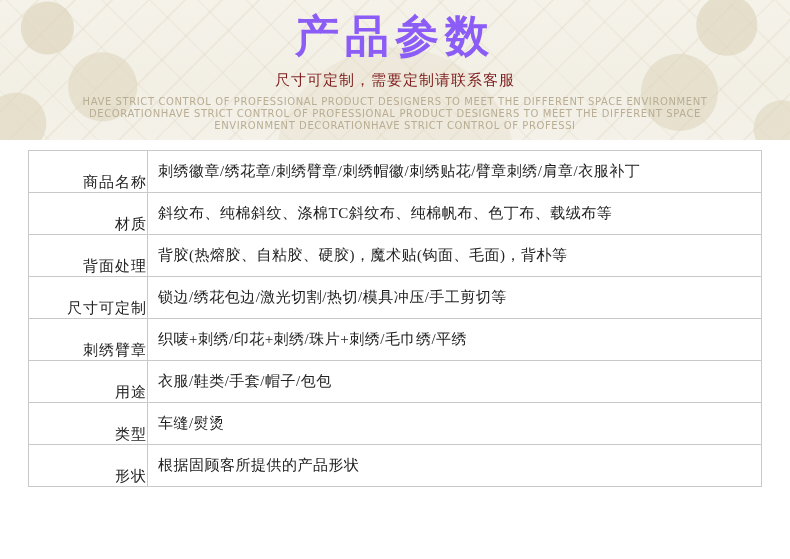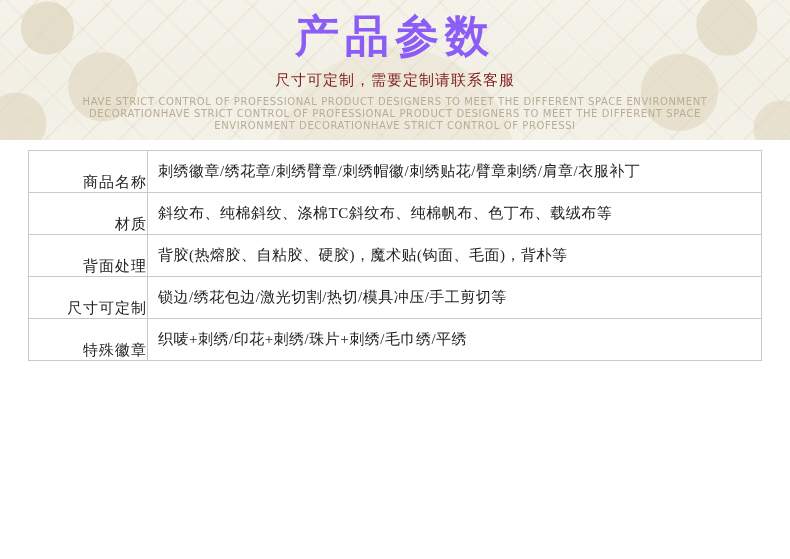--- a/index.html
+++ b/index.html
@@ -155,22 +155,40 @@
           <td class="value">背胶(热熔胶、自粘胶、硬胶)，魔术贴(钩面、毛面)，背朴等</td>
         </tr>
         <tr>
           <td class="label">
               <span class="label-inner">尺寸可定制</span>
             </td>
           <td class="value">锁边/绣花包边/激光切割/热切/模具冲压/手工剪切等</td>
         </tr>
         <tr>
           <td class="label">
-              <span class="label-inner">特殊徽章</span>
+              <span class="label-inner">刺绣臂章</span>
             </td>
           <td class="value">织唛+刺绣/印花+刺绣/珠片+刺绣/毛巾绣/平绣</td>
+        </tr>
+        <tr>
+          <td class="label">
+              <span class="label-inner">用途</span>
+            </td>
+          <td class="value">衣服/鞋类/手套/帽子/包包</td>
+        </tr>
+        <tr>
+          <td class="label">
+              <span class="label-inner">类型</span>
+            </td>
+          <td class="value">车缝/熨烫</td>
+        </tr>
+        <tr>
+          <td class="label">
+              <span class="label-inner">形状</span>
+            </td>
+          <td class="value">根据固顾客所提供的产品形状</td>
         </tr>
 
       </tbody>
     </table>
   </div>
 
 </div>
 
 </body></html>

